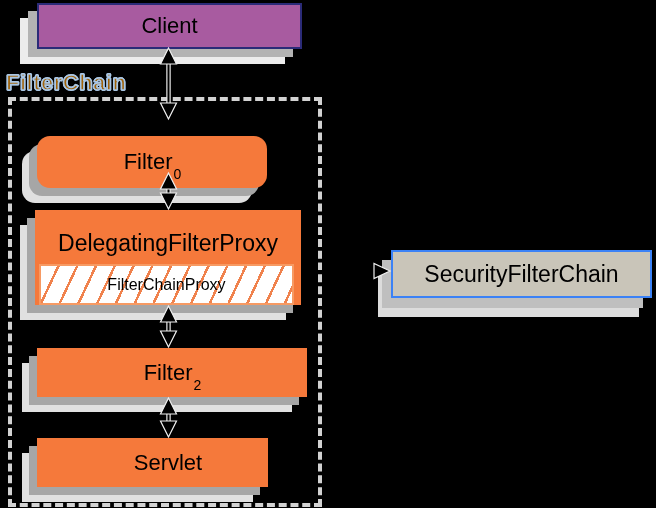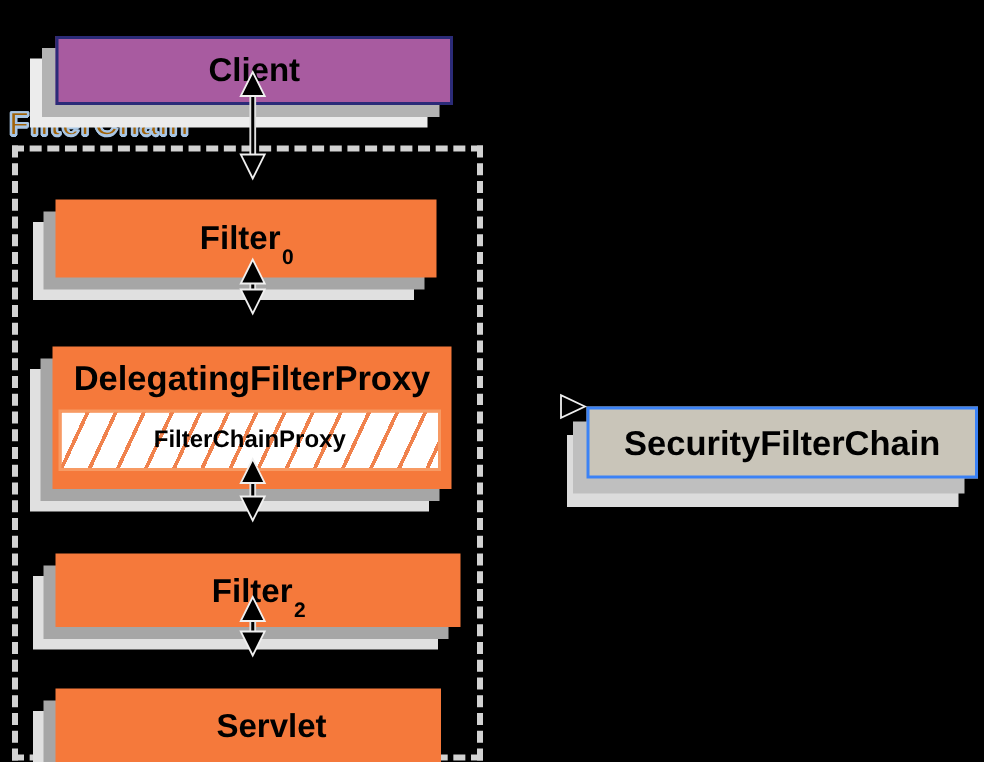--- a/index.html
+++ b/index.html
@@ -35,24 +35,23 @@
     letter-spacing: 0.5px;
     white-space: nowrap;
   }
 
   
   .box {
     position: absolute;
     display: flex;
     align-items: center;
     justify-content: center;
-    font-weight: bold;
+    font-weight: normal;
     color: #000000;
     white-space: nowrap;
-    margin-top: 21px;
   }
   .box sub {
     font-size: 14px;
     line-height: 0;
     position: relative;
     top: 5px;
     left: 1px;
   }
 
   .client {
@@ -62,29 +61,29 @@
     border: 2px solid #2b2b78;
     font-size: 22px;
     box-shadow: -9px 8px 0 #b3b3b3, -17px 15px 0 #ececec;
   }
 
   .orange {
     background: #f5793b;
     box-shadow: -8px 8px 0 #a6a6a6, -15px 15px 0 #e0e0e0;
   }
 
-  .filter0 { left: 37px; top: 112px; width: 254px; height: 52px; font-size: 22px; }
+  .filter0 { left: 37px; top: 136px; width: 230px; height: 52px; font-size: 22px; border-radius: 13px; }
   .filter2 { left: 37px; top: 348px; width: 270px; height: 49px; font-size: 22px; }
-  .servlet { left: 37px; top: 438px; width: 257px; height: 49px; font-size: 22px; padding-left: 31px; }
+  .servlet { left: 37px; top: 438px; width: 231px; height: 49px; font-size: 22px; padding-left: 31px; }
 
   .dfp {
     left: 35px; top: 210px;
     width: 266px; height: 95px;
     flex-direction: column;
-    justify-content: flex-start;
+    justify-content: flex-end;
     font-size: 23px;
   }
   .dfp-title {
     height: 42px;
     display: flex;
     align-items: center;
     justify-content: center;
   }
   .fcp {
     width: 255px;

